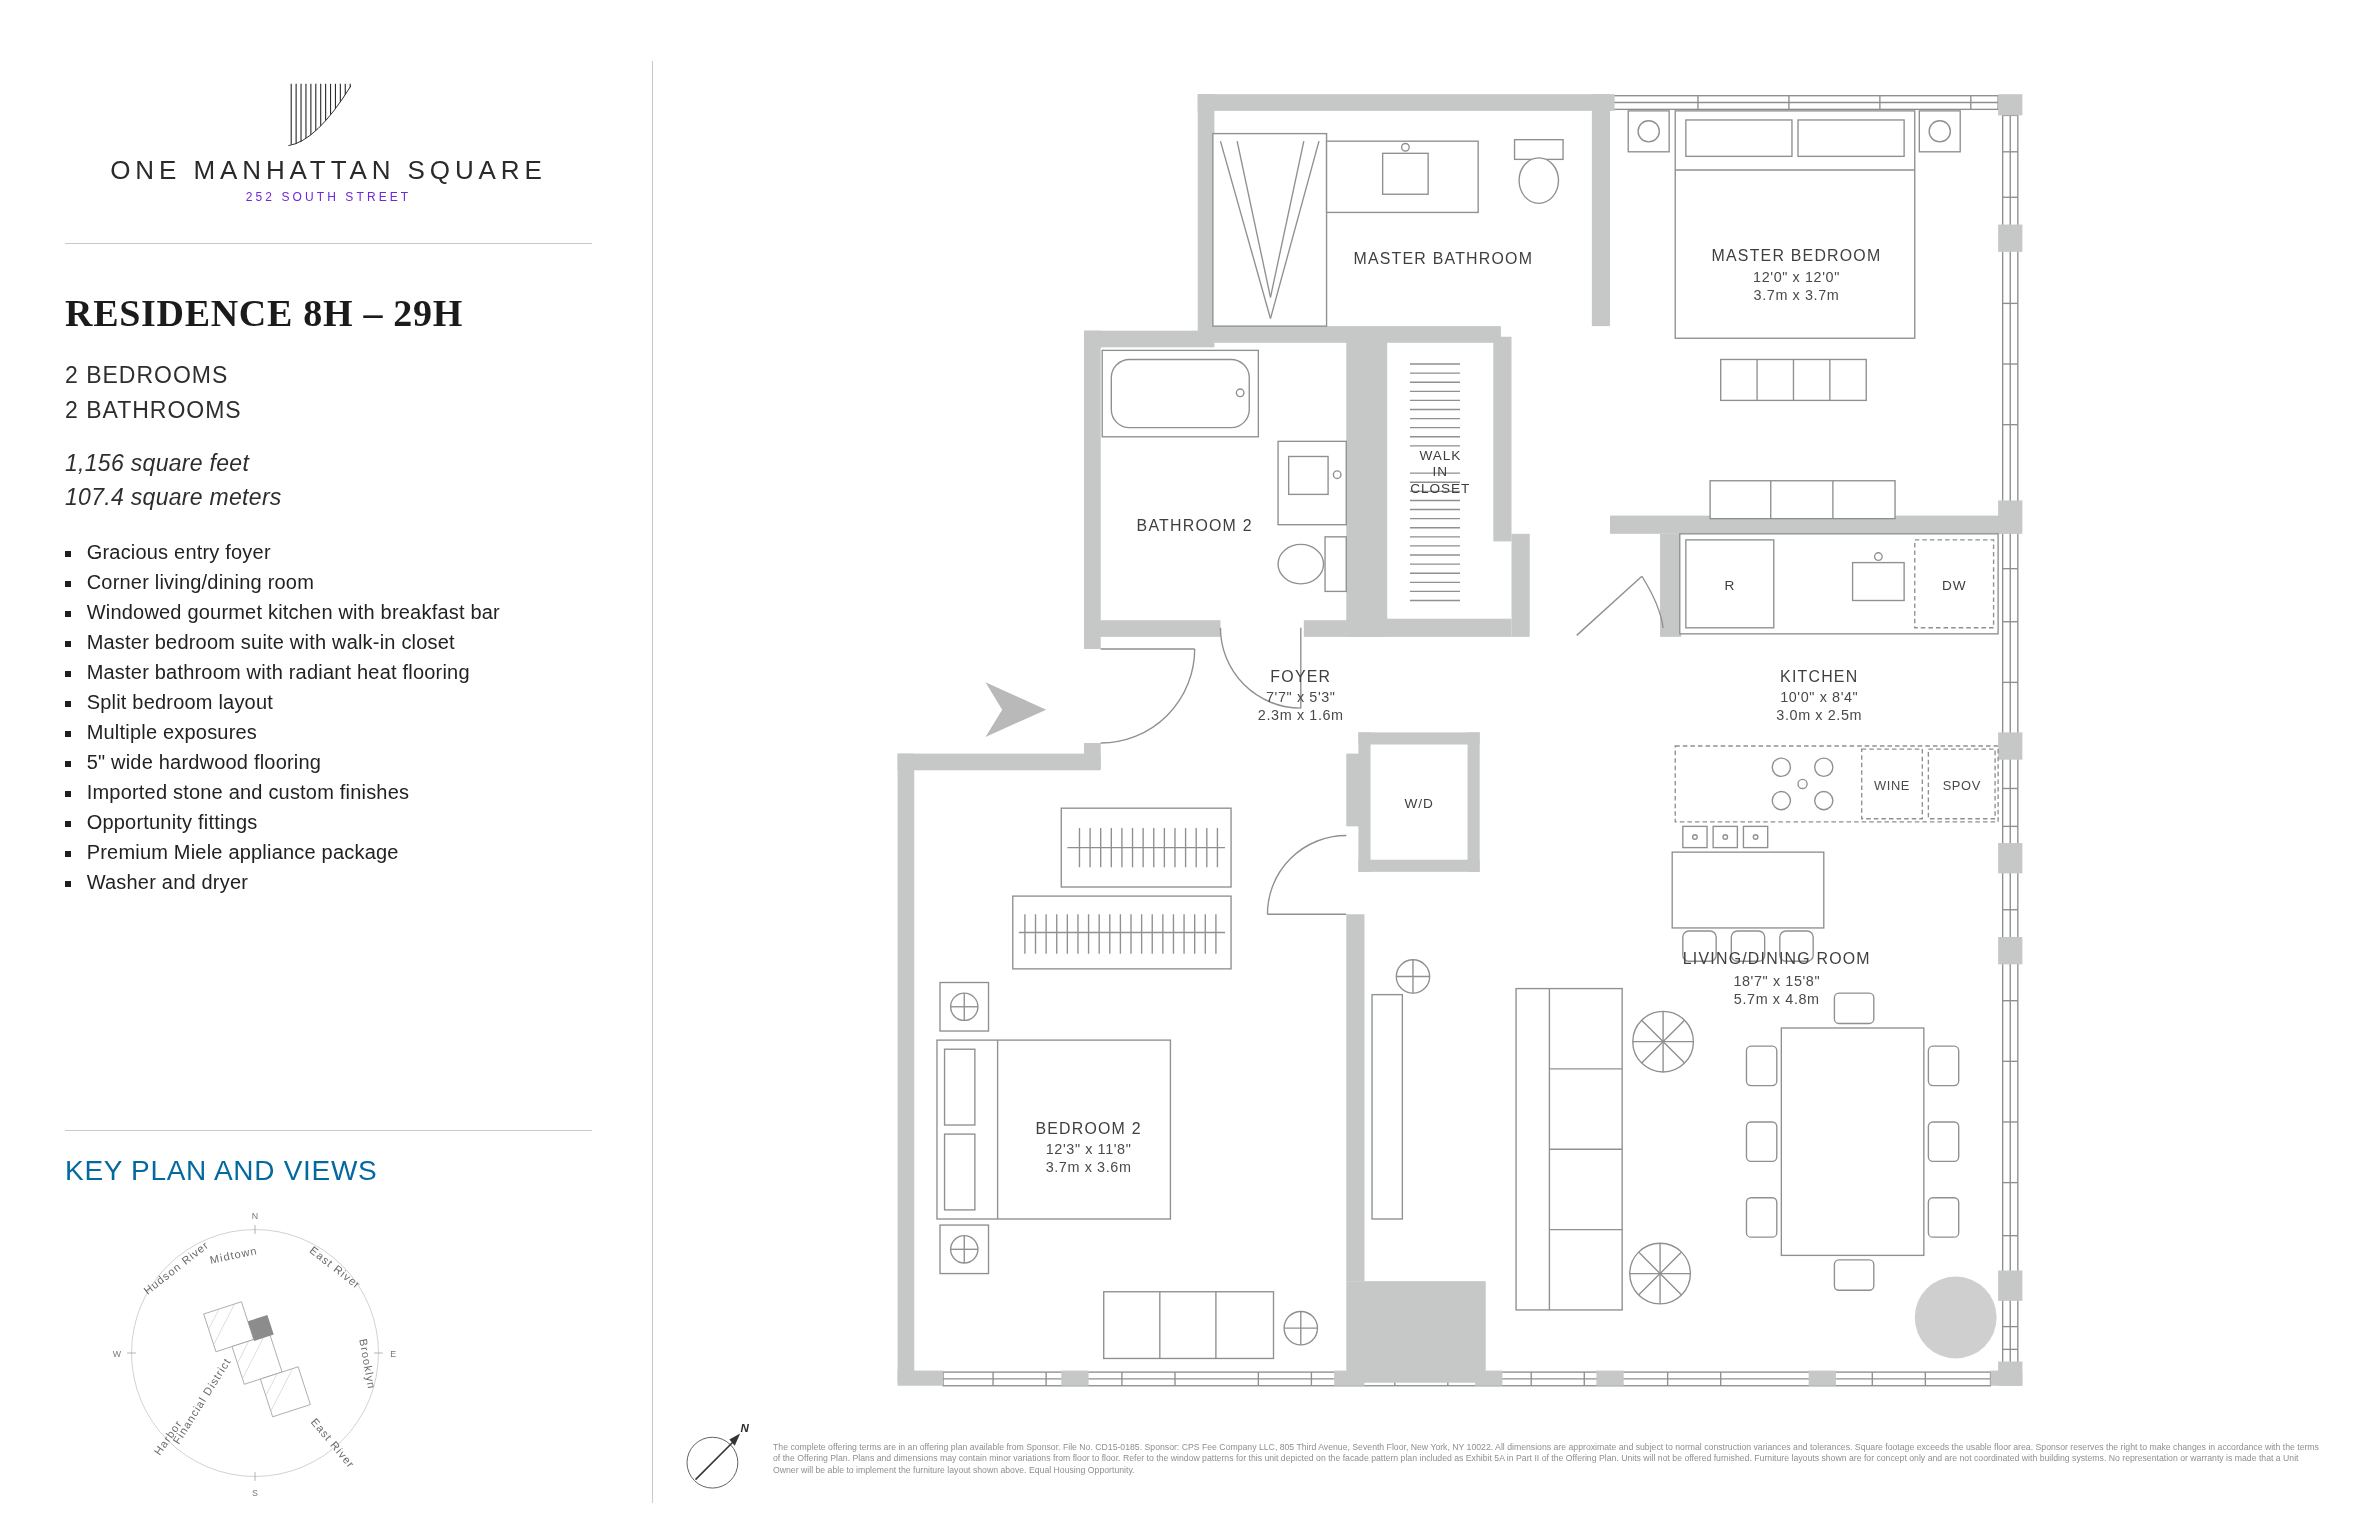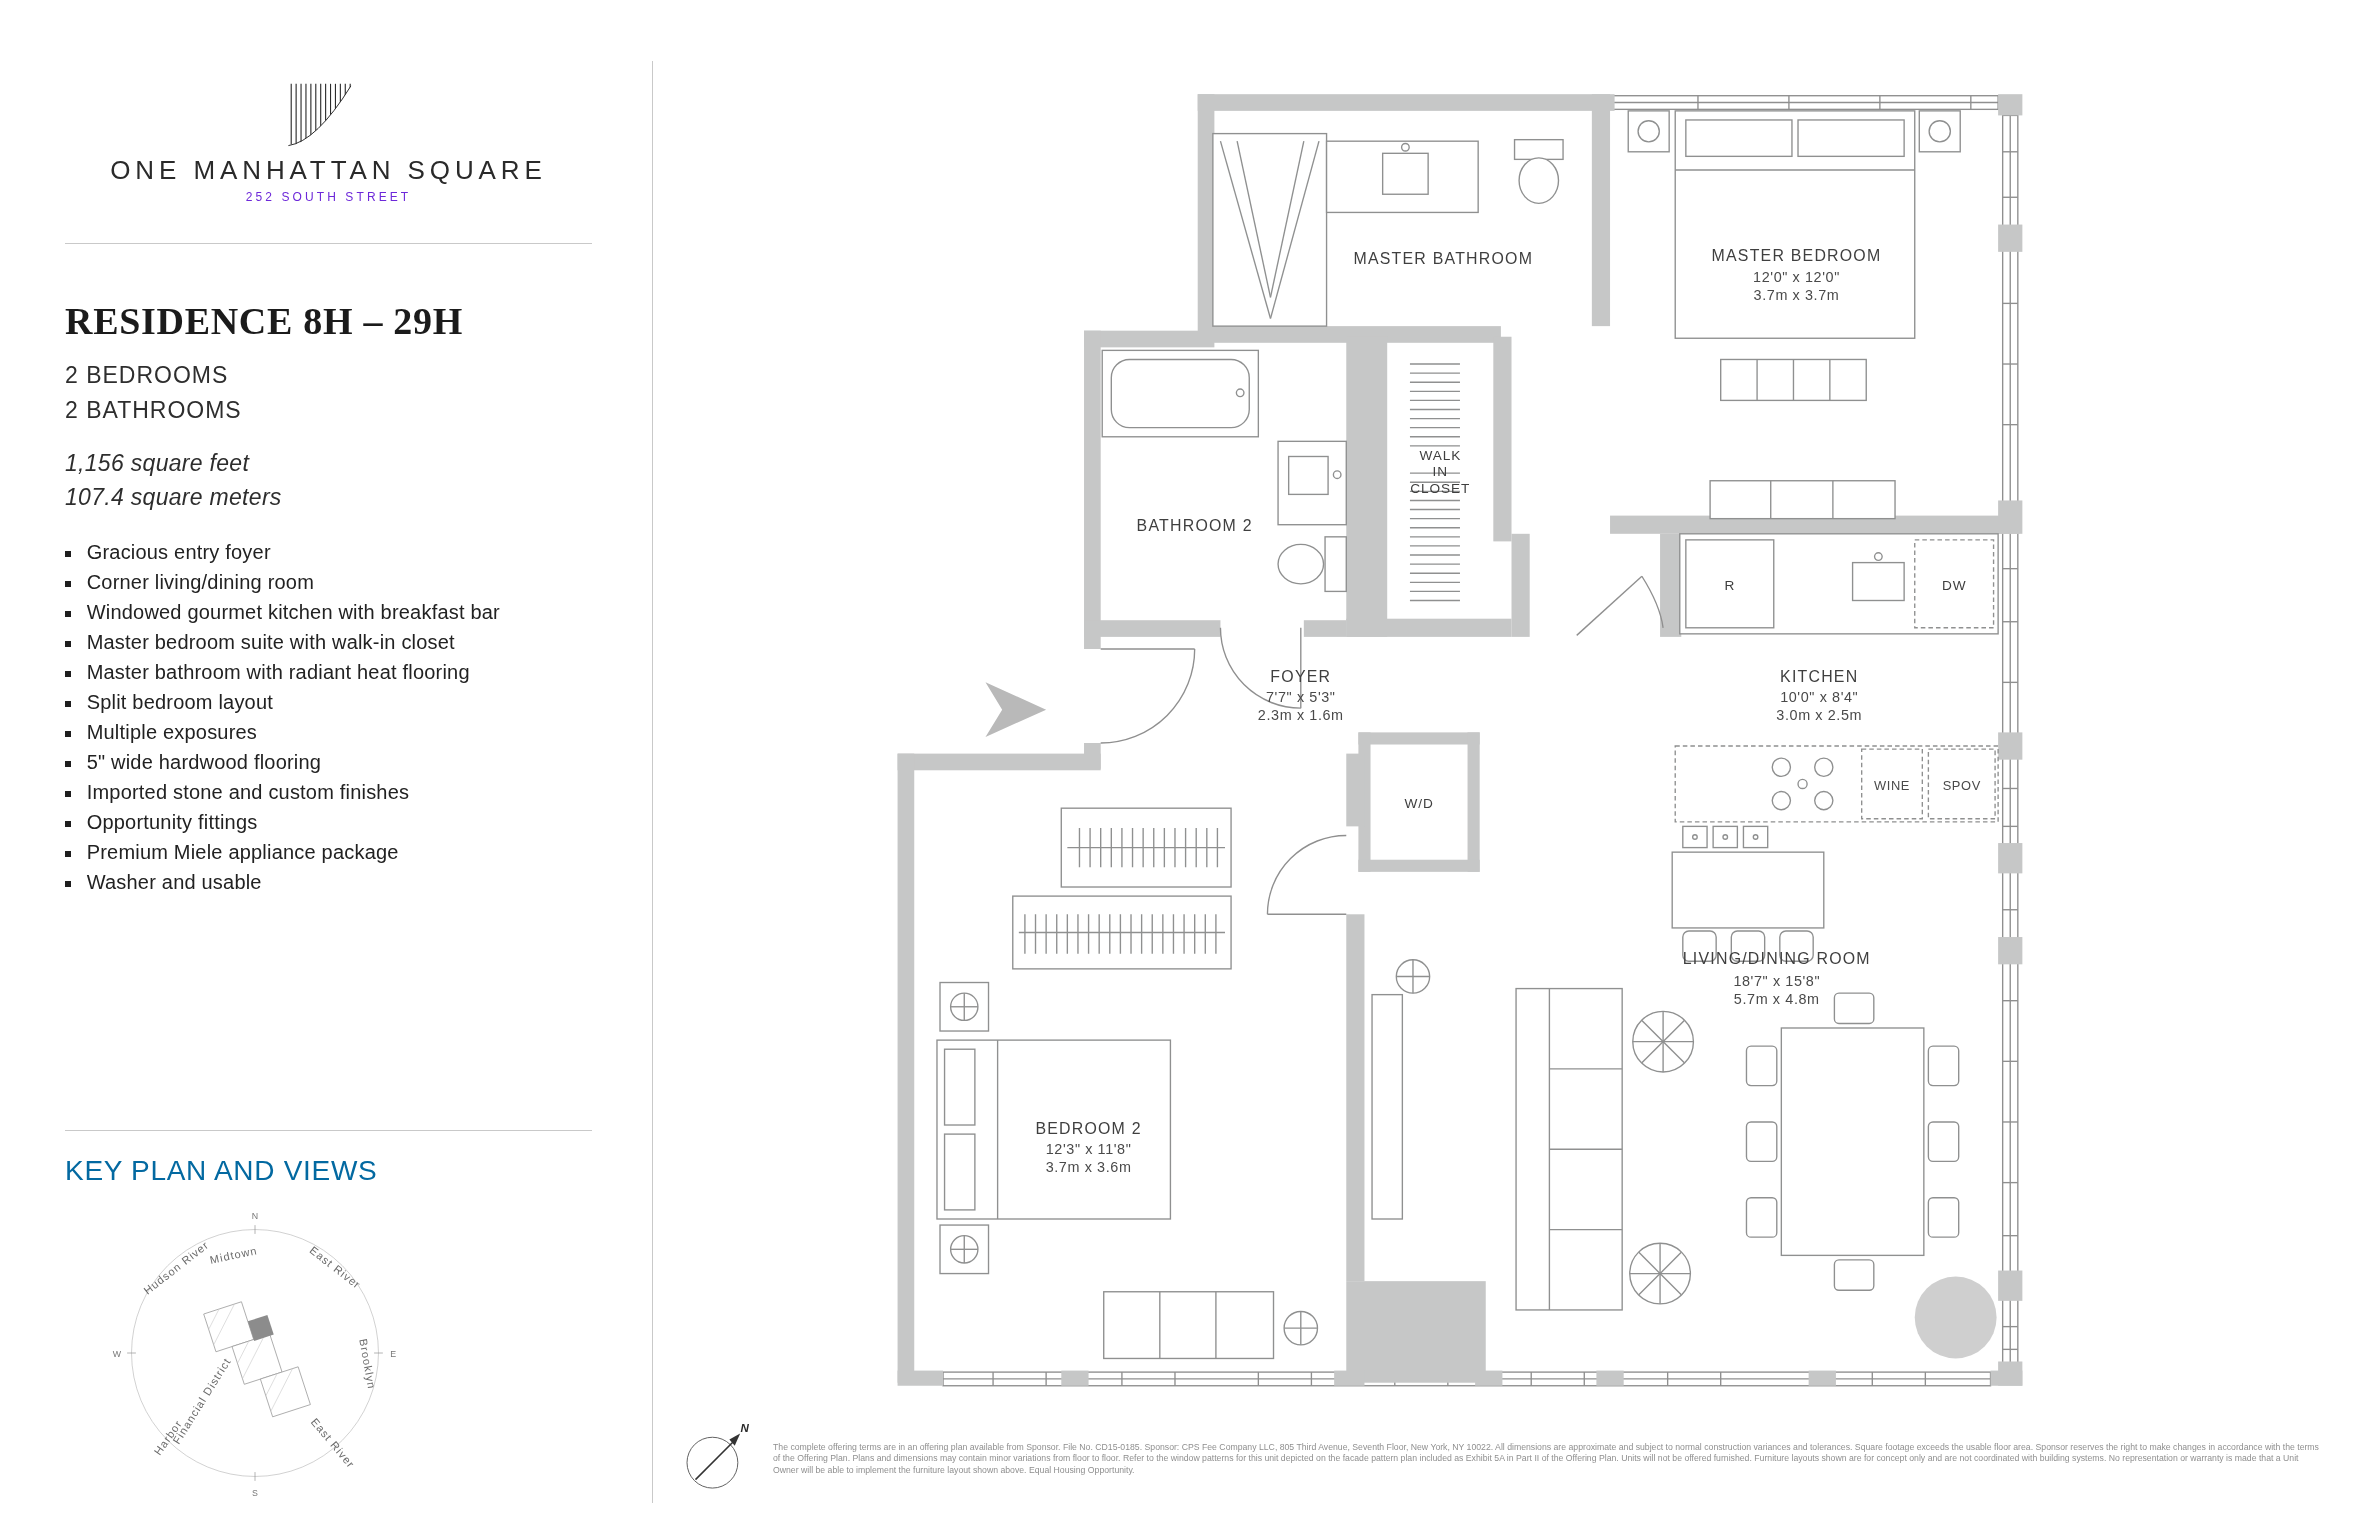--- a/index.html
+++ b/index.html
@@ -51,21 +51,21 @@
     <path d="M0,94 Q40,88 92,6 L94,94 Z" fill="#ffffff" stroke="none"></path>
     <path d="M2,92 Q42,86 91,7" fill="none" stroke="#2b2b2b" stroke-width="1.4"></path>
   </svg>
 </div>
 
 <div class="abs brand-name" style="left:65px;top:155px;">ONE MANHATTAN SQUARE</div>
 <div class="abs brand-address" style="left:65px;top:190px;">252 SOUTH STREET</div>
 
 <div class="abs divider" style="left:65px;top:243px;"></div>
 
-<div class="abs res-title" style="left:65px;top:299px;">RESIDENCE 8H – 29H</div>
+<div class="abs res-title" style="left:65px;top:291px;">RESIDENCE 8H – 29H</div>
 
 <div class="abs" style="left:65px;top:358px;">
   <div class="spec">2 BEDROOMS</div>
   <div class="spec">2 BATHROOMS</div>
 </div>
 
 <div class="abs" style="left:65px;top:446px;font-style:italic;">
   <div class="area">1,156 square feet</div>
   <div class="area">107.4 square meters</div>
 </div>
@@ -75,21 +75,21 @@
   <li>Corner living/dining room</li>
   <li>Windowed gourmet kitchen with breakfast bar</li>
   <li>Master bedroom suite with walk-in closet</li>
   <li>Master bathroom with radiant heat flooring</li>
   <li>Split bedroom layout</li>
   <li>Multiple exposures</li>
   <li>5" wide hardwood flooring</li>
   <li>Imported stone and custom finishes</li>
   <li>Opportunity fittings</li>
   <li>Premium Miele appliance package</li>
-  <li>Washer and usable</li>
+  <li>Washer and dryer</li>
 </ul>
 
 <div class="abs divider" style="left:65px;top:1130px;"></div>
 
 <div class="abs keyplan-title" style="left:65px;top:1155px;">KEY PLAN AND VIEWS</div>
 
 <div class="abs" style="left:108px;top:1206px;">
   <svg width="294" height="294" viewBox="0 0 400 400">
     <circle cx="200" cy="200" r="168" fill="none" stroke="#c2c2c2" stroke-width="1"></circle>
     <g stroke="#9a9a9a" stroke-width="1">

